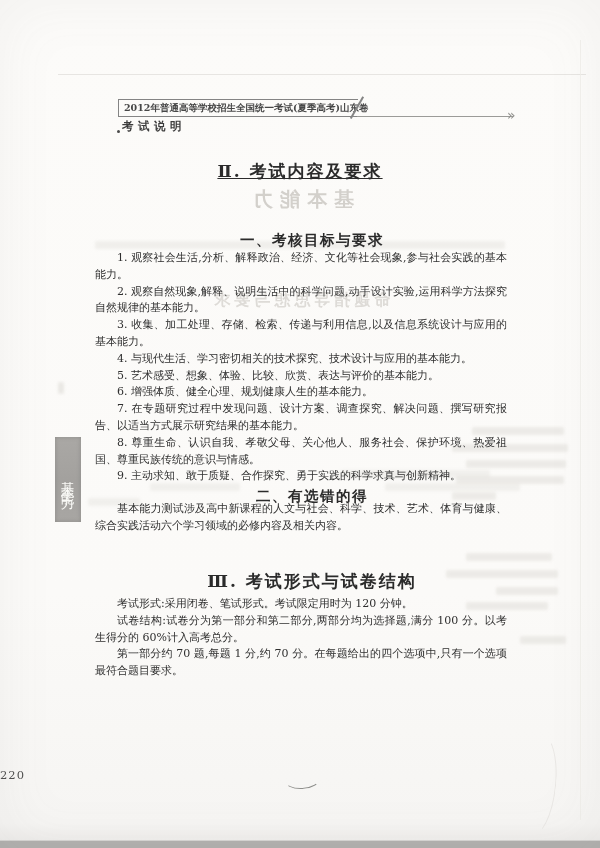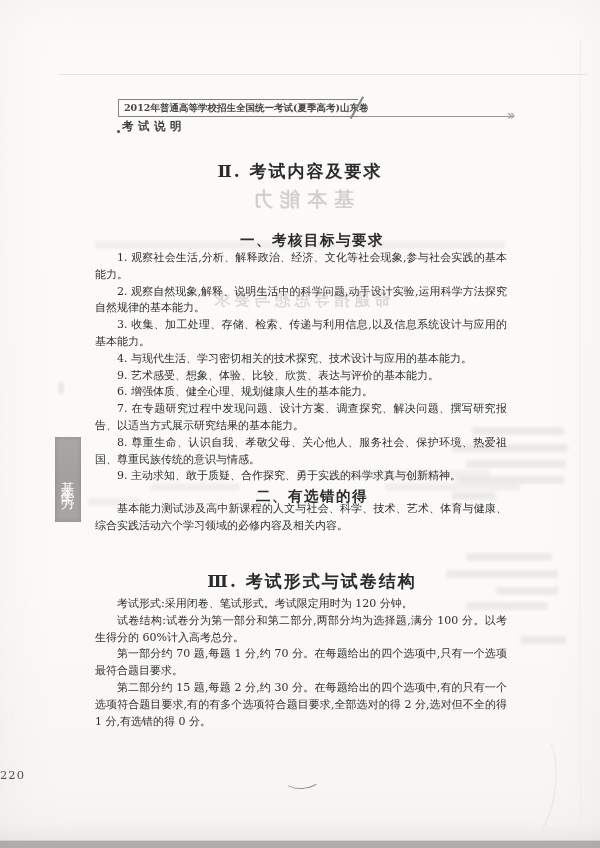--- a/index.html
+++ b/index.html
@@ -41,21 +41,21 @@
     font-size: 9.5px; font-weight: bold; color: #474747; letter-spacing: 0; white-space: nowrap; text-align: right;
   }
   .header-slash { position: absolute; left: 356px; top: 95px; width: 1.5px; height: 25px; background: #848484; transform: rotate(30deg); }
   .header-line { position: absolute; left: 357px; top: 116px; width: 156px; height: 1px; background: #9b9b98; }
   .header-arrow { position: absolute; left: 507px; top: 107px; font-size: 14px; color: #8f8f8c; font-family: "DejaVu Sans", sans-serif; }
   .header-dot { position: absolute; left: 117px; top: 130px; width: 3px; height: 3px; border-radius: 50%; background: #4a4a4a; }
   .header-subtitle { position: absolute; left: 122px; top: 119px; font-size: 11.5px; font-weight: 600; letter-spacing: 4.5px; color: #3c3c3c; }
 
   
   .main-title { position: absolute; left: 0; top: 160px; width: 600px; margin: 0; text-align: center;
-    font-size: 17px; font-weight: bold; letter-spacing: 2px; color: #2b2b2b; }
+    font-size: 17px; font-weight: bold; letter-spacing: 2px; color: #2b2b2b; text-decoration: underline; }
   .sec-title { position: absolute; left: 0; width: 600px; margin: 12px; text-align: center;
     font-weight: bold; color: #2b2b2b; }
   .sec-title-1 { top: 219px; font-size: 14.5px; letter-spacing: 1.5px; }
   .sec-title-2 { top: 475px; font-size: 14.5px; letter-spacing: 1.5px; }
   .sec-title-3 { top: 558px; font-size: 17px; letter-spacing: 2px; }
 
   
   .content { position: absolute; left: 95px; width: 412px; font-size: 11px; line-height: 16.8px;
     text-align: justify; text-justify: inter-ideograph; color: #2f2f2f; z-index: 2; }
   .content p { margin: 0; text-indent: 2em; }
@@ -118,39 +118,38 @@
   <div class="header-subtitle">考试说明</div>
 
   <h1 class="main-title">Ⅱ. 考试内容及要求</h1>
 
   <h2 class="sec-title sec-title-1">一、考核目标与要求</h2>
   <div class="content content-1">
     <p>1. 观察社会生活,分析、解释政治、经济、文化等社会现象,参与社会实践的基本能力。</p>
     <p>2. 观察自然现象,解释、说明生活中的科学问题,动手设计实验,运用科学方法探究自然规律的基本能力。</p>
     <p>3. 收集、加工处理、存储、检索、传递与利用信息,以及信息系统设计与应用的基本能力。</p>
     <p>4. 与现代生活、学习密切相关的技术探究、技术设计与应用的基本能力。</p>
-    <p>9. 艺术感受、想象、体验、比较、欣赏、表达与评价的基本能力。</p>
+    <p>5. 艺术感受、想象、体验、比较、欣赏、表达与评价的基本能力。</p>
     <p>6. 增强体质、健全心理、规划健康人生的基本能力。</p>
     <p>7. 在专题研究过程中发现问题、设计方案、调查探究、解决问题、撰写研究报告、以适当方式展示研究结果的基本能力。</p>
     <p>8. 尊重生命、认识自我、孝敬父母、关心他人、服务社会、保护环境、热爱祖国、尊重民族传统的意识与情感。</p>
     <p>9. 主动求知、敢于质疑、合作探究、勇于实践的科学求真与创新精神。</p>
   </div>
 
   <div class="side-tab">基本能力</div>
 
   <h2 class="sec-title sec-title-2">二、有选错的得</h2>
   <div class="content content-2">
     <p>基本能力测试涉及高中新课程的人文与社会、科学、技术、艺术、体育与健康、综合实践活动六个学习领域的必修内容及相关内容。</p>
   </div>
 
   <h2 class="sec-title sec-title-3">Ⅲ. 考试形式与试卷结构</h2>
   <div class="content content-3">
     <p>考试形式:采用闭卷、笔试形式。考试限定用时为 120 分钟。</p>
     <p>试卷结构:试卷分为第一部分和第二部分,两部分均为选择题,满分 100 分。以考生得分的 60%计入高考总分。</p>
     <p>第一部分约 70 题,每题 1 分,约 70 分。在每题给出的四个选项中,只有一个选项最符合题目要求。</p>
-    <p>第二部分约 15 题,每题 2 分,约 30 分。在每题给出的四个选项中,有的只有一个选项符合题目要求,有的有多个选项符合题目要求,全部选对的得 2 分,选对但不全的得 1 分,有选错的得 0 分。</p>
   </div>
 
   <div class="page-number">220</div>
   <div class="page-number-arc"></div>
 
   <div class="shade"></div>
 </div>
 
 </body></html>

